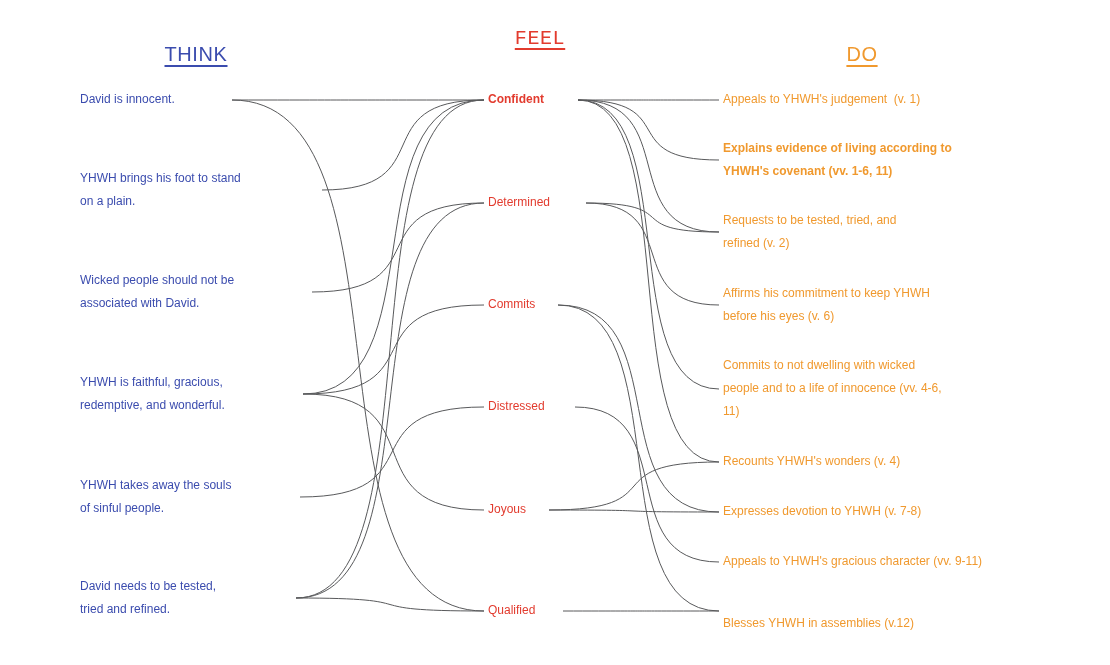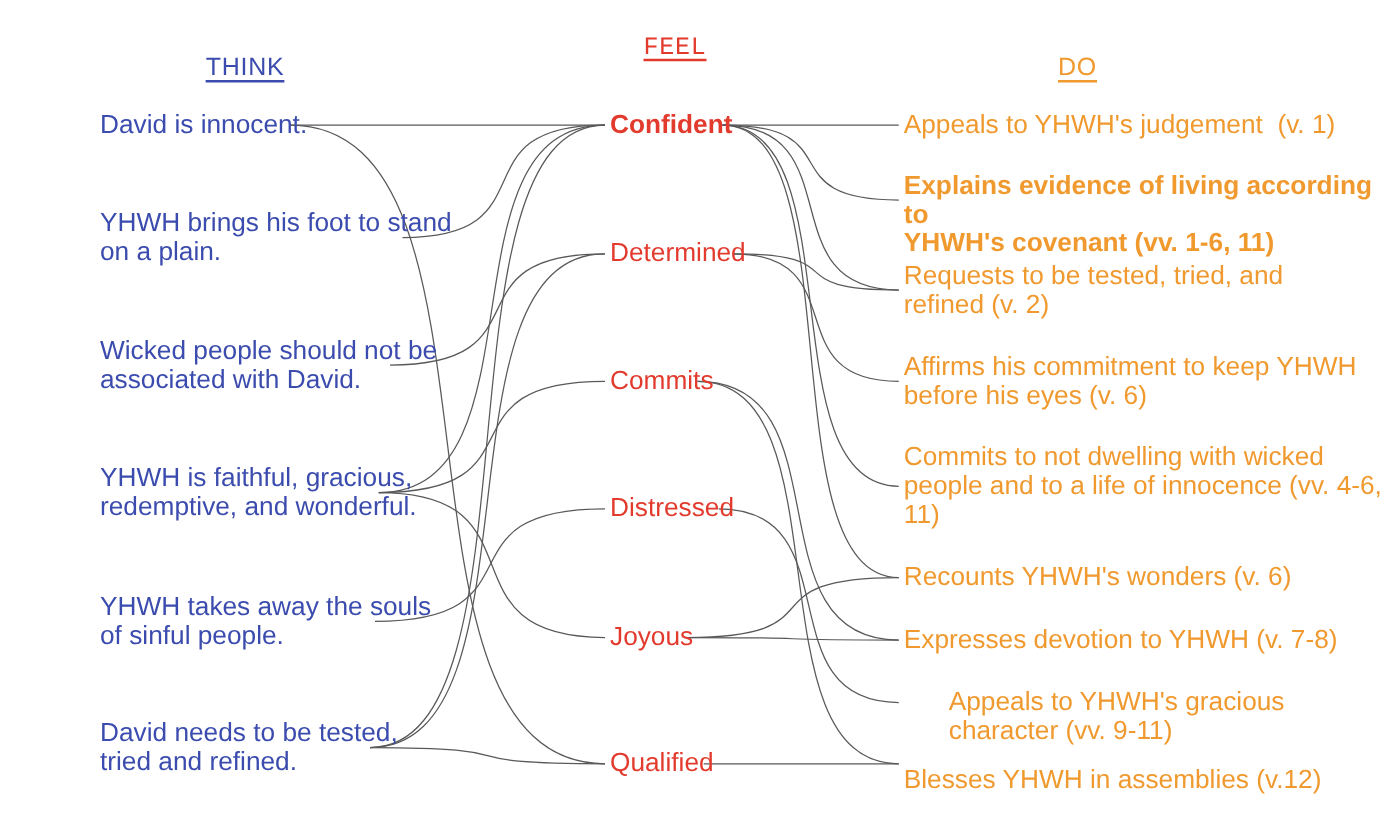--- a/index.html
+++ b/index.html
@@ -18,21 +18,21 @@
     letter-spacing:0.6px;
     text-decoration:underline;
     text-underline-offset:4px;
     z-index:2;
     white-space:nowrap;
     margin-top:17px;
   }
   .node{
     position:absolute;
     z-index:2;
-    font-size:21px;
+    font-size:12px;
     line-height:23px;
     white-space:pre-wrap;
   }
   .col-think{color:var(--think);}
   .col-feel{color:var(--feel);}
   .col-do{color:var(--do);}
   .bold{font-weight:bold;}
 </style>
 </head>
 <body>
@@ -94,18 +94,18 @@
       <div class="node col-do" style="left: 723px; top: 88px;">Appeals to YHWH's judgement  (v. 1)</div>
       <div class="node col-do" style="left: 723px; top: 137px; font-weight: bold;">Explains evidence of living according to
 YHWH's covenant (vv. 1-6, 11)</div>
       <div class="node col-do" style="left: 723px; top: 209px;">Requests to be tested, tried, and
 refined (v. 2)</div>
       <div class="node col-do" style="left: 723px; top: 282px;">Affirms his commitment to keep YHWH
 before his eyes (v. 6)</div>
       <div class="node col-do" style="left: 723px; top: 354px;">Commits to not dwelling with wicked
 people and to a life of innocence (vv. 4-6,
 11)</div>
-      <div class="node col-do" style="left: 723px; top: 450px;">Recounts YHWH's wonders (v. 6)</div>
+      <div class="node col-do" style="left: 723px; top: 450px;">Recounts YHWH's wonders (v. 4)</div>
       <div class="node col-do" style="left: 723px; top: 500px;">Expresses devotion to YHWH (v. 7-8)</div>
-      <div class="node col-do" style="left: 723px; top: 550px; margin-left: 36px;">Appeals to YHWH's gracious character (vv. 9-11)</div>
+      <div class="node col-do" style="left: 723px; top: 550px;">Appeals to YHWH's gracious character (vv. 9-11)</div>
       <div class="node col-do" style="left: 723px; top: 612px;">Blesses YHWH in assemblies (v.12)</div>
     </div>
 </div>
 
 </body></html>

